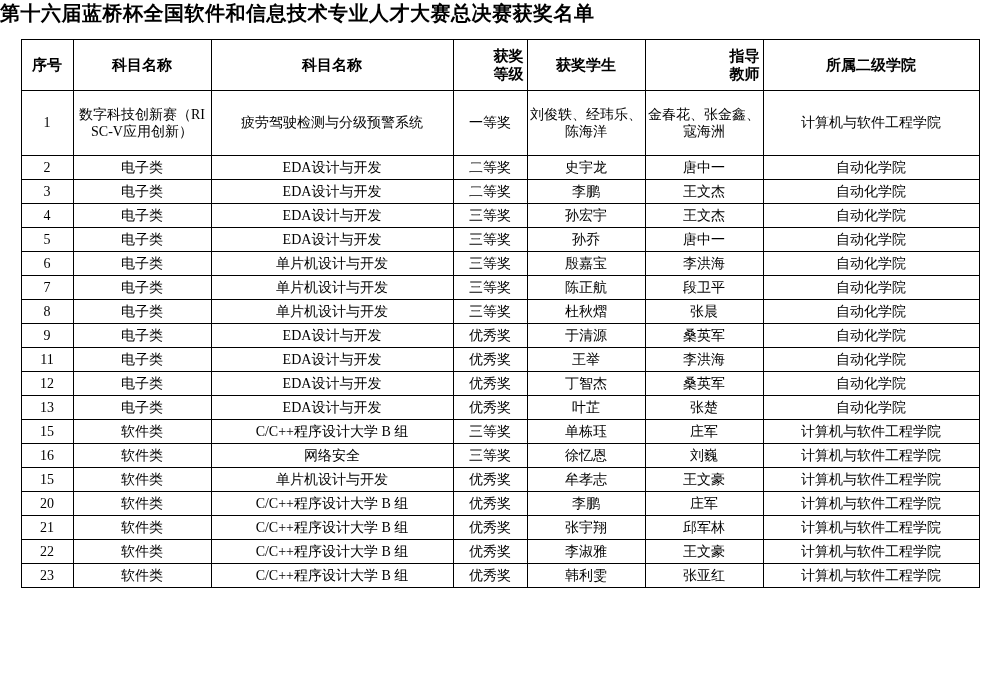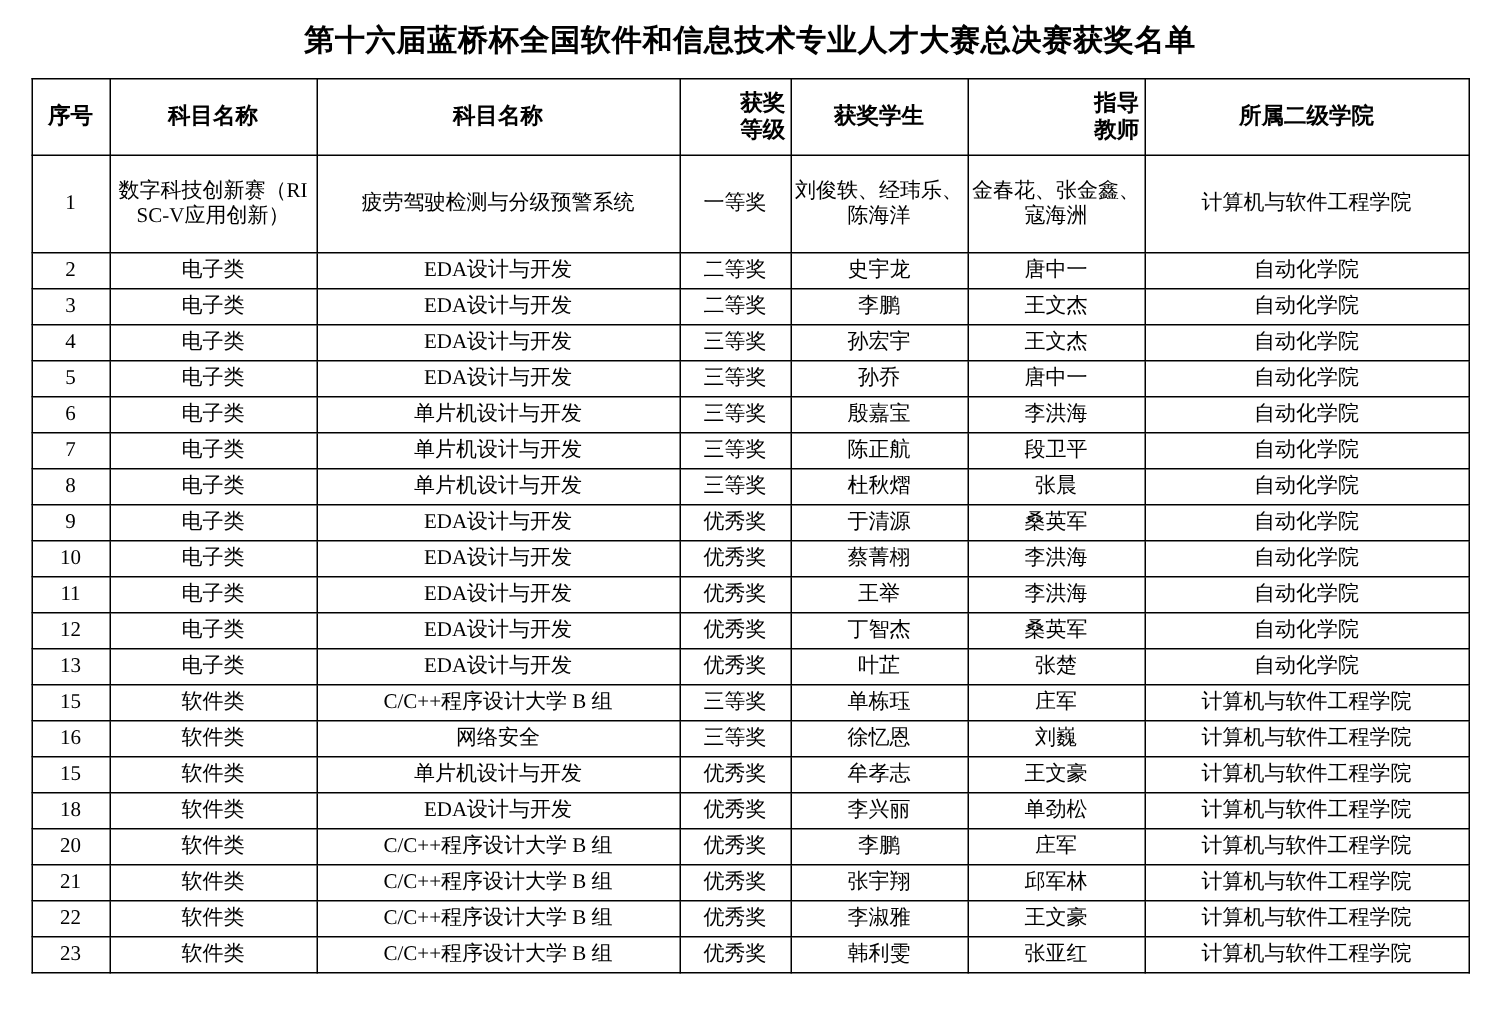--- a/index.html
+++ b/index.html
@@ -15,25 +15,23 @@
     overflow: hidden;
   }
   .page {
     width: 1000px;
     height: 677px;
     box-sizing: border-box;
     padding: 0;
     position: relative;
   }
   .doc-title {
-    text-align: center;
     font-size: 20px;
     font-weight: bold;
     letter-spacing: 0.5px;
-    padding-top: 13px;
     padding-bottom: 12px;
     font-family: "Liberation Serif", "DejaVu Serif", serif;
   }
   table.award-table {
     border-collapse: collapse;
     margin: 0 auto;
     width: 958px;
     table-layout: fixed;
   }
   table.award-table th,
@@ -186,29 +184,20 @@
         <tr>
           <td>9</td>
           <td class="wrap-cell">电子类</td>
           <td class="wrap-cell">EDA设计与开发</td>
           <td>优秀奖</td>
           <td class="wrap-cell">于清源</td>
           <td class="wrap-cell">桑英军</td>
           <td class="wrap-cell">自动化学院</td>
         </tr>
         <tr>
-          <td>10</td>
-          <td class="wrap-cell">电子类</td>
-          <td class="wrap-cell">EDA设计与开发</td>
-          <td>优秀奖</td>
-          <td class="wrap-cell">蔡菁栩</td>
-          <td class="wrap-cell">李洪海</td>
-          <td class="wrap-cell">自动化学院</td>
-        </tr>
-        <tr>
           <td>11</td>
           <td class="wrap-cell">电子类</td>
           <td class="wrap-cell">EDA设计与开发</td>
           <td>优秀奖</td>
           <td class="wrap-cell">王举</td>
           <td class="wrap-cell">李洪海</td>
           <td class="wrap-cell">自动化学院</td>
         </tr>
         <tr>
           <td>12</td>
@@ -249,29 +238,20 @@
         <tr>
           <td>15</td>
           <td class="wrap-cell">软件类</td>
           <td class="wrap-cell">单片机设计与开发</td>
           <td>优秀奖</td>
           <td class="wrap-cell">牟孝志</td>
           <td class="wrap-cell">王文豪</td>
           <td class="wrap-cell">计算机与软件工程学院</td>
         </tr>
         <tr>
-          <td>18</td>
-          <td class="wrap-cell">软件类</td>
-          <td class="wrap-cell">EDA设计与开发</td>
-          <td>优秀奖</td>
-          <td class="wrap-cell">李兴丽</td>
-          <td class="wrap-cell">单劲松</td>
-          <td class="wrap-cell">计算机与软件工程学院</td>
-        </tr>
-        <tr>
           <td>20</td>
           <td class="wrap-cell">软件类</td>
           <td class="wrap-cell">C/C++程序设计大学 B 组</td>
           <td>优秀奖</td>
           <td class="wrap-cell">李鹏</td>
           <td class="wrap-cell">庄军</td>
           <td class="wrap-cell">计算机与软件工程学院</td>
         </tr>
         <tr>
           <td>21</td>

